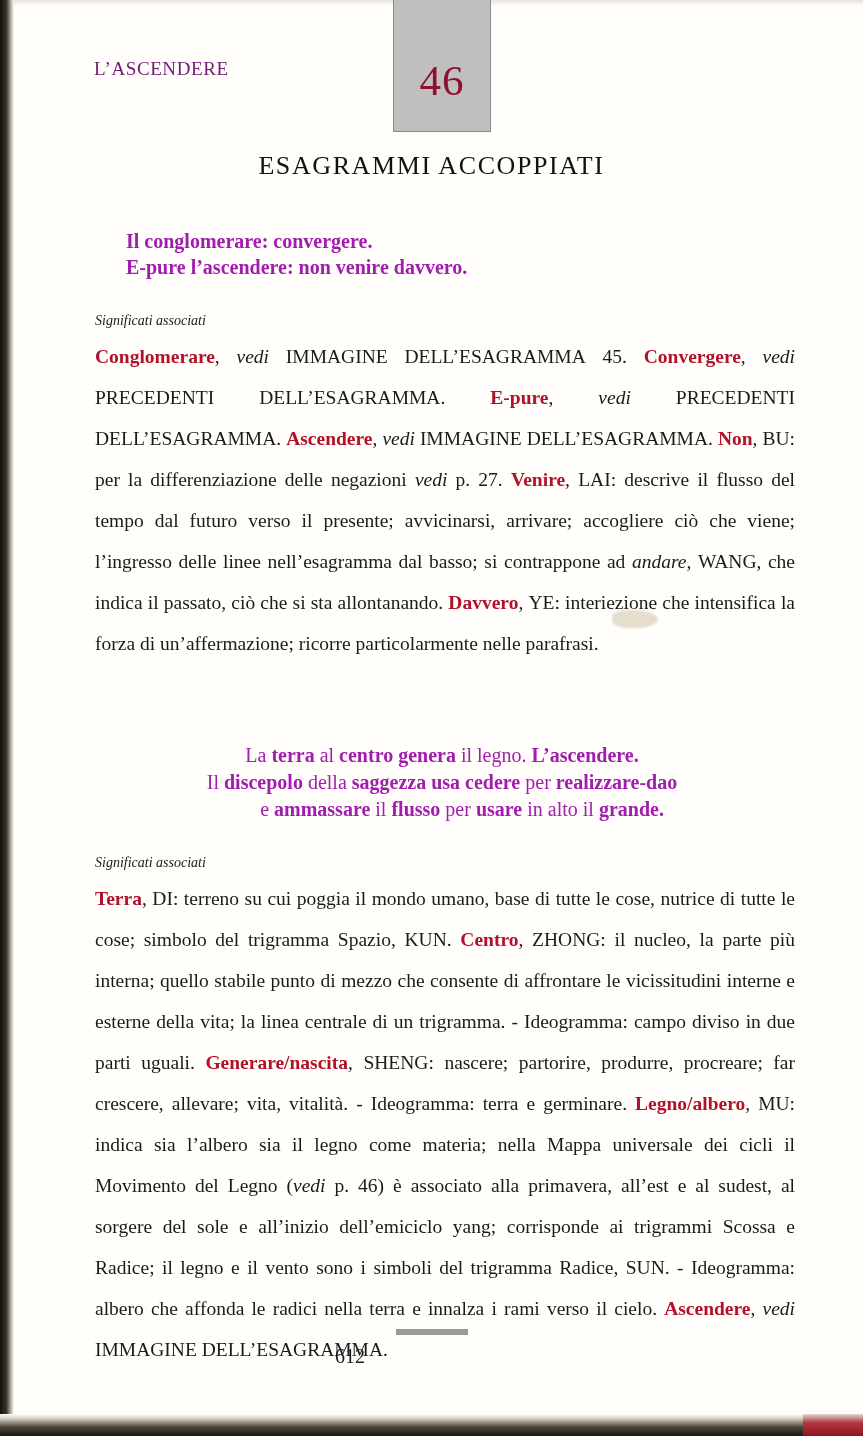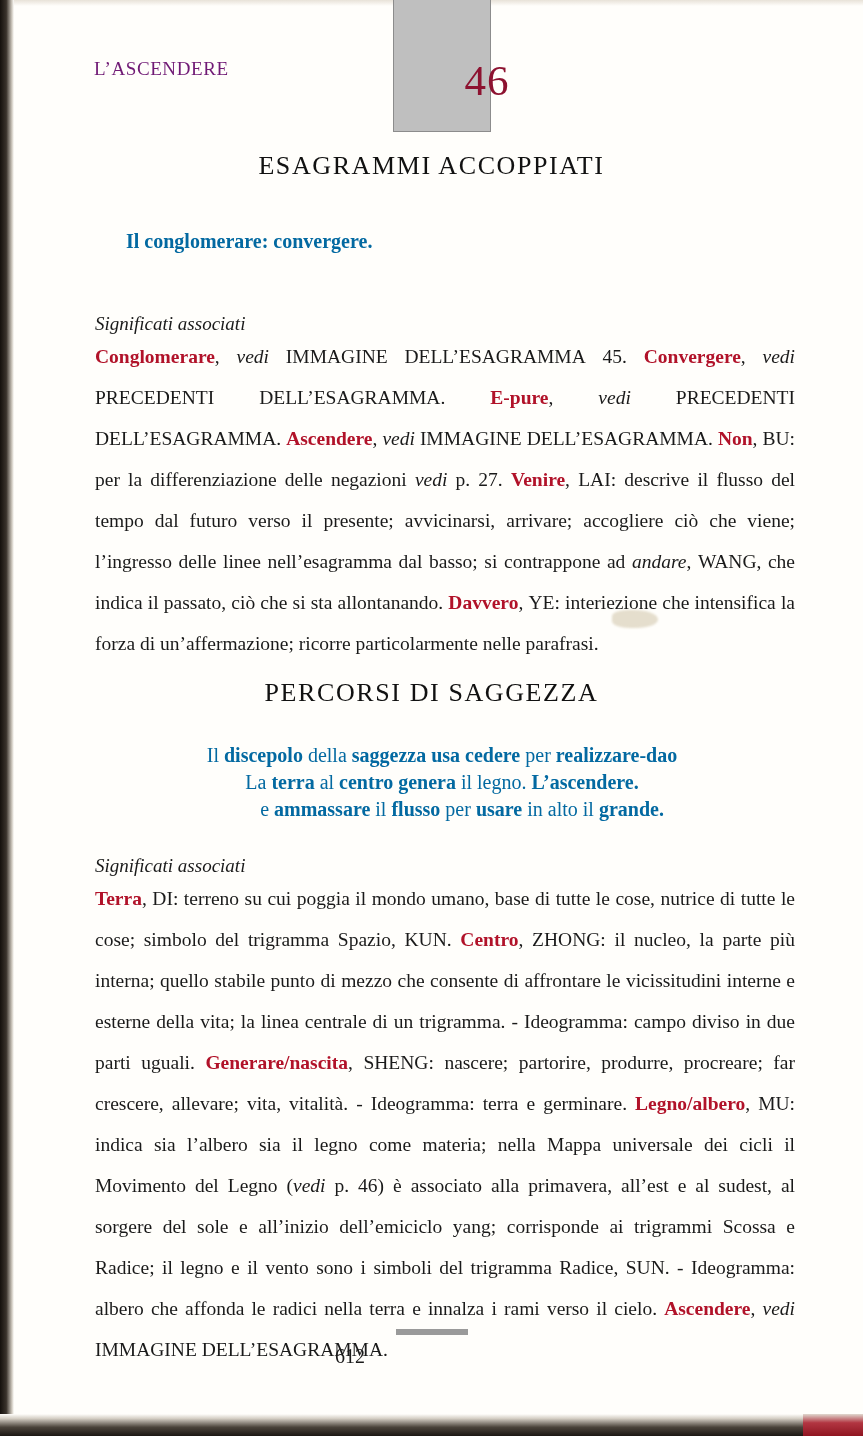--- a/index.html
+++ b/index.html
@@ -71,40 +71,39 @@
   }
   .hex-number {
     position: absolute;
     left: 393px;
     top: 56px;
     width: 98px;
     text-align: center;
     font-size: 43px;
     color: #8d1230;
     letter-spacing: 1px;
-    padding-left: 45px;
   }
 
   
   .section-title {
     position: absolute;
     width: 863px;
     text-align: center;
     font-size: 26px;
     letter-spacing: 1.6px;
     color: #111111;
     font-variant: small-caps;
   }
   #title-1 { top: 151px; }
   #title-2 { top: 678px; }
 
   
   .verse {
     position: absolute;
-    color: #0369a1;
+    color: #a21caf;
     font-size: 20px;
     line-height: 26px;
   }
   #verse-1 {
     left: 126px;
     top: 228px;
     width: 660px;
   }
   .verse .b { font-weight: bold; }
   #verse-2 {
@@ -113,21 +112,21 @@
     width: 700px;
     text-align: center;
     line-height: 27px;
   }
   #verse-2 .line3 { padding-left: 40px; }
 
   
   .sig-label {
     position: absolute;
     font-style: italic;
-    font-size: 19px;
+    font-size: 14px;
     color: #1a1a1a;
   }
   #sig-1 { left: 95px; top: 313px; }
   #sig-2 { left: 95px; top: 855px; }
 
   .body-text {
     position: absolute;
     font-size: 19.5px;
     line-height: 41px;
     color: #1a1a1a;
@@ -197,32 +196,32 @@
 
   <div class="hex-number-box"></div>
   <div class="hex-number">46</div>
 
   <div class="running-head">L’ASCENDERE</div>
 
   <div class="section-title" id="title-1">ESAGRAMMI ACCOPPIATI</div>
 
   <div class="verse" id="verse-1">
     <div class="b">Il conglomerare: convergere.</div>
+    <div class="b">E-pure l’ascendere: non venire davvero.</div>
   </div>
 
   <div class="sig-label" id="sig-1">Significati associati</div>
   <div class="body-text" id="body-1"><span class="kw">Conglomerare</span><span>, </span><span class="it">vedi</span><span> </span><span class="sc">IMMAGINE DELL’ESAGRAMMA</span><span> 45. </span><span class="kw">Convergere</span><span>, </span><span class="it">vedi</span><span> </span><span class="sc">PRECEDENTI DELL’ESAGRAMMA</span><span>. </span><span class="kw">E-pure</span><span>, </span><span class="it">vedi</span><span> </span><span class="sc">PRECEDENTI DELL’ESAGRAMMA</span><span>. </span><span class="kw">Ascendere</span><span>, </span><span class="it">vedi</span><span> </span><span class="sc">IMMAGINE DELL’ESAGRAMMA</span><span>. </span><span class="kw">Non</span><span>, </span><span class="sc">BU</span><span>: per la differenziazione delle negazioni </span><span class="it">vedi</span><span> p. 27. </span><span class="kw">Venire</span><span>, </span><span class="sc">LAI</span><span>: descrive il flusso del tempo dal futuro verso il presente; avvicinarsi, arrivare; accogliere ciò che viene; l’ingresso delle linee nell’esagramma dal basso; si contrappone ad </span><span class="it">andare</span><span>, </span><span class="sc">WANG</span><span>, che indica il passato, ciò che si sta allontanando. </span><span class="kw">Davvero</span><span>, </span><span class="sc">YE</span><span>: interiezione che intensifica la forza di un’affermazione; ricorre particolarmente nelle parafrasi.</span></div>
 
   <div class="smudge"></div>
 
-  <div class="section-title" id="title-2">PERCORSI DI SAGGEZZA</div>
 
   <div class="verse" id="verse-2">
+    <div><span>La </span><span style="font-weight: bold;">terra </span><span>al </span><span style="font-weight: bold;">centro </span><span style="font-weight: bold;">genera </span><span>il </span><span>legno. </span><span style="font-weight: bold;">L’ascendere.</span></div>
     <div><span>Il </span><span style="font-weight: bold;">discepolo </span><span>della </span><span style="font-weight: bold;">saggezza </span><span style="font-weight: bold;">usa </span><span style="font-weight: bold;">cedere </span><span>per </span><span style="font-weight: bold;">realizzare-dao</span></div>
-    <div><span>La </span><span style="font-weight: bold;">terra </span><span>al </span><span style="font-weight: bold;">centro </span><span style="font-weight: bold;">genera </span><span>il </span><span>legno. </span><span style="font-weight: bold;">L’ascendere.</span></div>
     <div class="line3"><span>e </span><span style="font-weight: bold; margin-top: 32px;">ammassare </span><span>il </span><span style="font-weight: bold;">flusso </span><span>per </span><span style="font-weight: bold;">usare </span><span>in </span><span style="font-weight: normal;">alto </span><span>il </span><span style="font-weight: bold;">grande.</span></div>
   </div>
 
   <div class="sig-label" id="sig-2">Significati associati</div>
   <div class="body-text" id="body-2"><span class="kw">Terra</span><span>, </span><span class="sc">DI</span><span>: terreno su cui poggia il mondo umano, base di tutte le cose, nutrice di tutte le cose; simbolo del trigramma Spazio, </span><span class="sc">KUN</span><span>. </span><span class="kw">Centro</span><span>, </span><span class="sc">ZHONG</span><span>: il nucleo, la parte più interna; quello stabile punto di mezzo che consente di affrontare le vicissitudini interne e esterne della vita; la linea centrale di un trigramma. - Ideogramma: campo diviso in due parti uguali. </span><span class="kw">Generare/nascita</span><span>, </span><span class="sc">SHENG</span><span>: nascere; partorire, produrre, procreare; far crescere, allevare; vita, vitalità. - Ideogramma: terra e germinare. </span><span class="kw">Legno/albero</span><span>, </span><span class="sc">MU</span><span>: indica sia l’albero sia il legno come materia; nella Mappa universale dei cicli il Movimento del Legno (</span><span class="it">vedi</span><span> p. 46) è associato alla primavera, all’est e al sudest, al sorgere del sole e all’inizio dell’emiciclo yang; corrisponde ai trigrammi Scossa e Radice; il legno e il vento sono i simboli del trigramma Radice, </span><span class="sc">SUN</span><span>. - Ideogramma: albero che affonda le radici nella terra e innalza i rami verso il cielo. </span><span class="kw">Ascendere</span><span>, </span><span class="it">vedi</span><span> </span><span class="sc">IMMAGINE DELL’ESAGRAMMA</span><span>.</span></div>
 
   <div class="footer-rule"></div>
   <div class="folio">612</div>
 
 </div>

